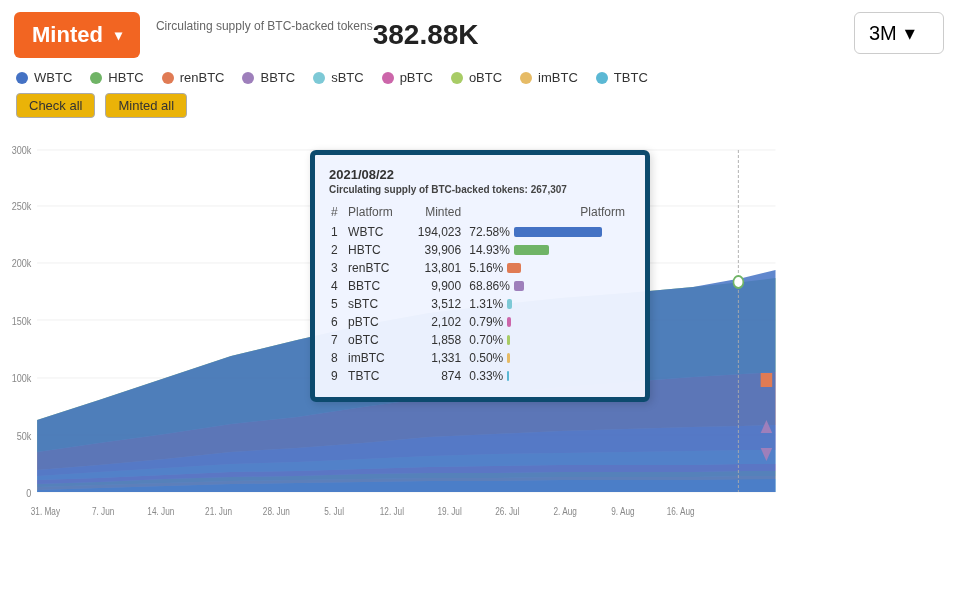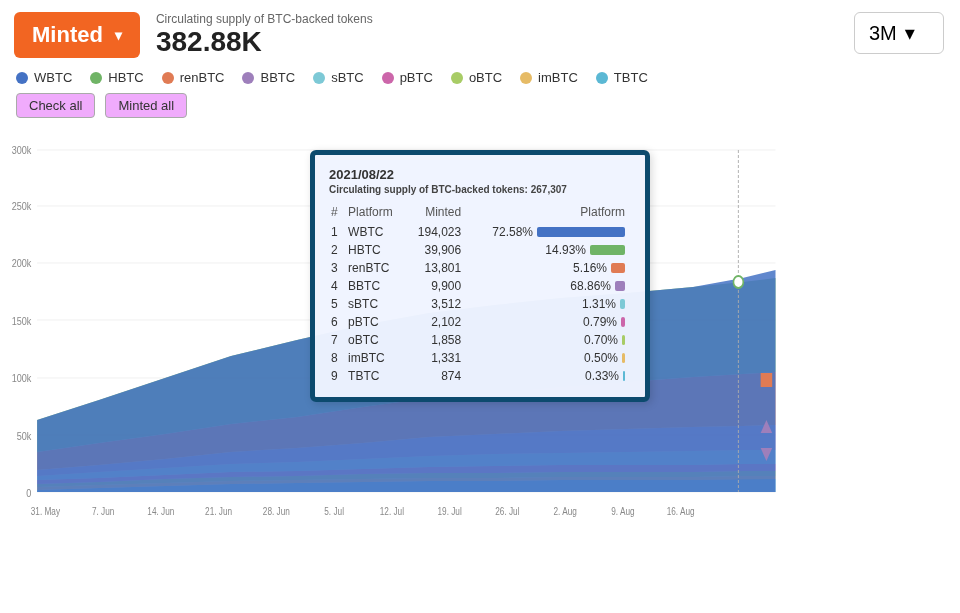--- a/index.html
+++ b/index.html
@@ -39,21 +39,21 @@
       min-width: 120px;
     }
 
     .minted-dropdown .arrow {
       font-size: 14px;
       margin-left: 4px;
     }
 
     .supply-info {
       display: flex;
-      flex-direction: column;
+      flex-direction: row;
     }
 
     .supply-label {
       font-size: 12px;
       color: #666;
     }
 
     .supply-value {
       font-size: 28px;
       font-weight: 600;
@@ -97,21 +97,21 @@
     }
 
     .buttons-row {
       display: flex;
       gap: 10px;
       padding: 8px 16px;
     }
 
     .outline-btn {
       border: 1px solid #aaa;
-      background: #f0abfc;
+      background: #eab308;
       border-radius: 4px;
       padding: 4px 12px;
       font-size: 13px;
       cursor: pointer;
       color: #333;
     }
 
     .chart-area {
       position: relative;
       width: 792px;
@@ -176,21 +176,20 @@
     .tooltip td {
       font-size: 12px;
       color: #333;
       padding: 2px 6px 2px 2px;
     }
 
     .percent-bar-cell {
       display: flex;
       align-items: center;
       gap: 4px;
-      justify-content: flex-end;
     }
 
     .percent-bar {
       height: 10px;
       border-radius: 2px;
       display: inline-block;
     }
   </style>
 </head>
 <body>

